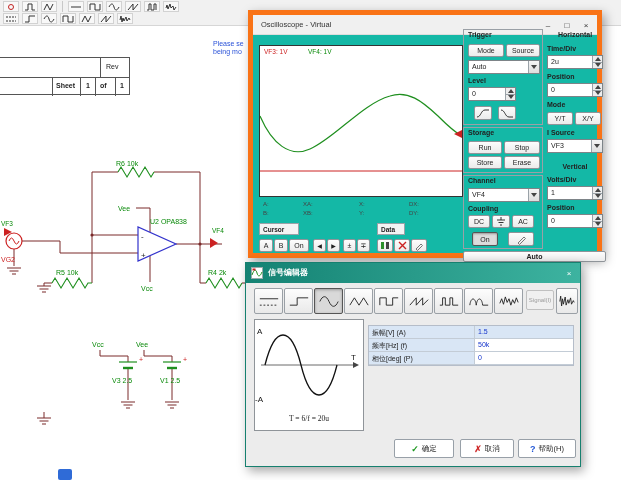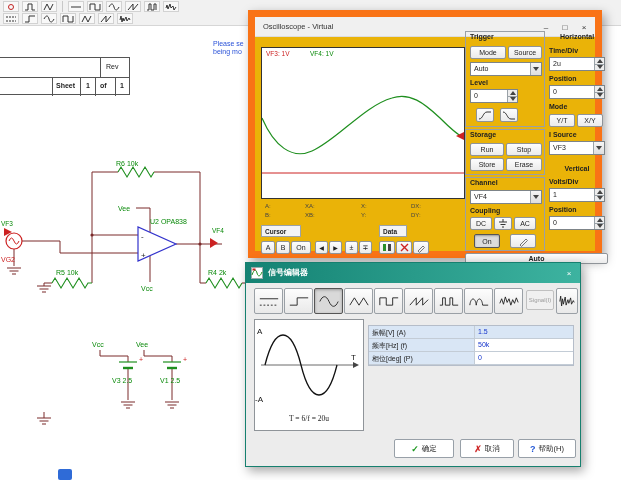--- a/index.html
+++ b/index.html
@@ -16,21 +16,21 @@
 .dd .ar{width:11px;background:linear-gradient(#f5f5f5,#dedede);border-left:1px solid #9aa2a8;display:flex;align-items:center;justify-content:center}
 .tri-d{width:0;height:0;border-left:3px solid transparent;border-right:3px solid transparent;border-top:4px solid #444}
 .tri-u{width:0;height:0;border-left:3px solid transparent;border-right:3px solid transparent;border-bottom:4px solid #444}
 .spin{position:absolute;background:#fff;border:1px solid #7d8488;font-size:7px;display:flex}
 .spin .txt{flex:1;padding:2px 0 0 3px}
 .spin .col{width:10px;display:flex;flex-direction:column;border-left:1px solid #9aa2a8}
 .spin .col>div{flex:1;display:flex;align-items:center;justify-content:center;background:#ededed}
 .spin .col>div+div{border-top:1px solid #9aa2a8}
 .gbox{position:absolute;border:1px solid #9aa0a6}
 .gbox .glabel{position:absolute;left:4px;top:1px;font-size:7px;font-weight:bold;white-space:nowrap}
-.win{position:absolute;background:#eab308;border:7px solid #f97316;box-shadow:3px 4px 10px rgba(0,0,0,.35)}
+.win{position:absolute;background:#14b8a6;border:5px solid #f97316;box-shadow:3px 4px 10px rgba(0,0,0,.35)}
 .tbar{position:absolute;left:0;top:0;right:0;height:20px;background:#f0f0f0;border-bottom:1px solid #ddd;font-size:7.5px}
 .wctl{position:absolute;top:3px;width:18px;height:14px;display:flex;align-items:center;justify-content:center;font-size:8px;color:#333}
 .tb-btn{width:16px;height:11px;border:1px solid #d2d2d2;background:#f8f8f8;display:flex;align-items:center;justify-content:center}
 .tb-sep{width:1px;height:11px;background:#c8c8c8;margin:0 2px}
 .wbtn{position:absolute;width:29px;height:26px;display:flex;align-items:center;justify-content:center;background:linear-gradient(#fdfdfd,#e9e9e9);border:1px solid #9aa0a6;border-radius:2px}
 .wbtn.pressed{background:#d9d9d9;border-color:#555;box-shadow:inset 0 1px 3px rgba(0,0,0,.3)}
 .prow{display:flex;height:13px}
 .pname{width:106px;background:#d9e6f5;border-right:1px solid #c3ccd6;border-bottom:1px solid #c3ccd6;font-size:7px;padding:2px 0 0 3px;white-space:nowrap;overflow:hidden}
 .pval{flex:1;font-size:7px;color:#1535cc;padding:2px 0 0 3px;border-bottom:1px solid #c3ccd6;background:#fff}
 .pval.sel{background:#d9e6f5}

